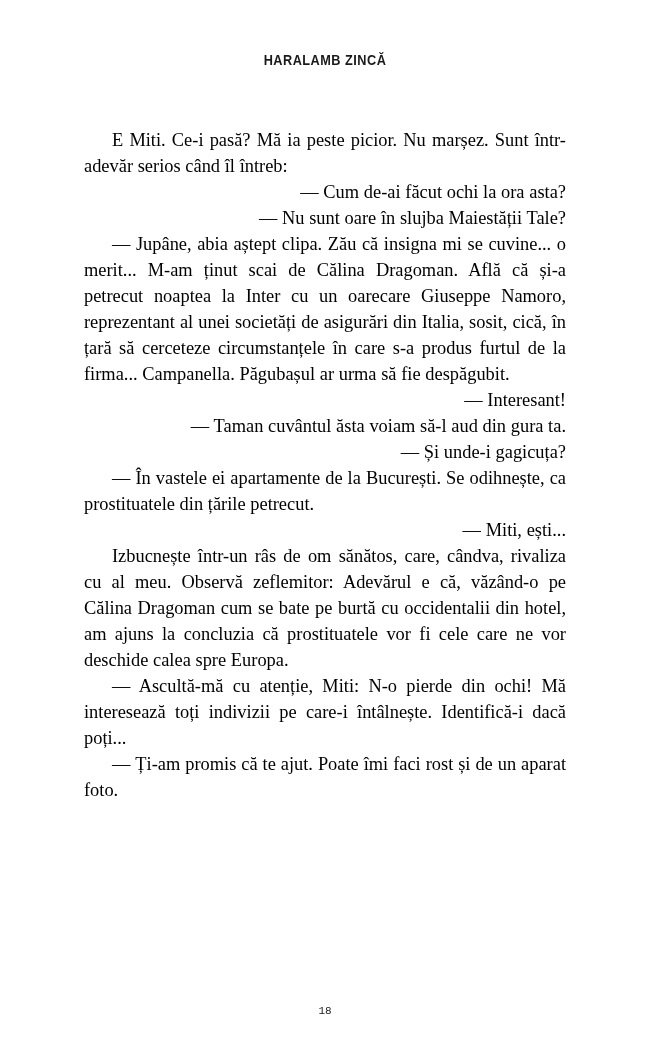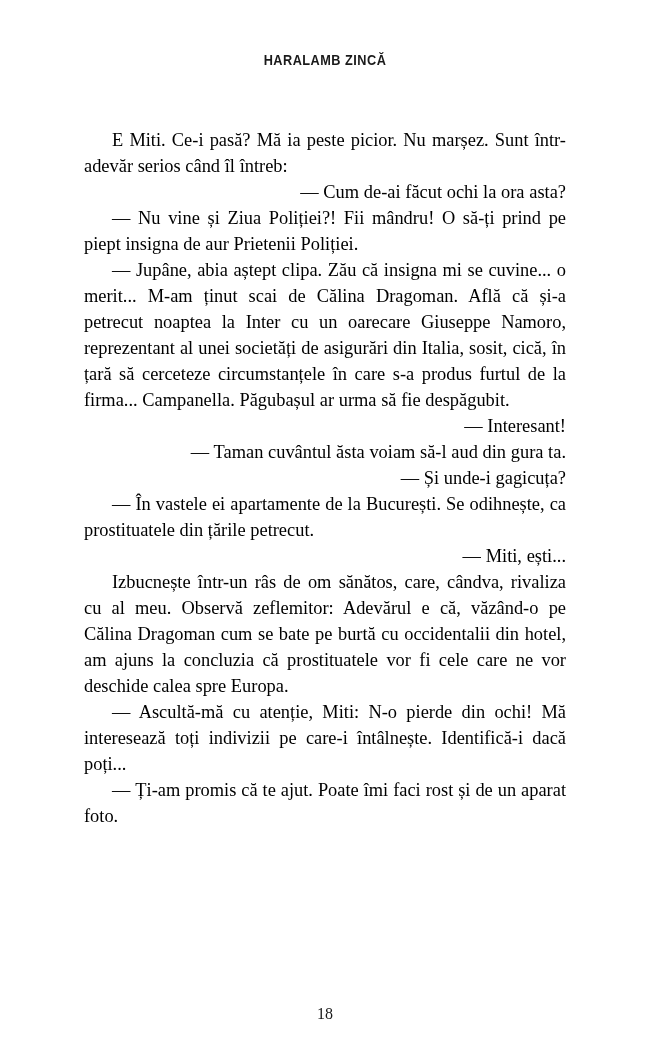--- a/index.html
+++ b/index.html
@@ -71,41 +71,41 @@
     text-align: right;
   }
 
   
   .folio {
     position: absolute;
     top: 1006px;
     left: 0;
     width: 650px;
     text-align: center;
-    font-family: Liberation Serif, serif;
-    font-size: 16px;
+    font-family: Liberation Mono, monospace;
+    font-size: 11px;
     line-height: 1;
     color: #1a1a1a;
   }
 </style>
 </head>
 <body>
 
 <div class="page">
 
   <div class="running-head">HARALAMB ZINCĂ</div>
 
   <div class="text-block">
 
     <p class="para last-left">E Miti. Ce-i pasă? Mă ia peste picior. Nu marșez. Sunt într-adevăr serios când îl întreb:</p>
 
     <p class="para short">— Cum de-ai făcut ochi la ora asta?</p>
 
+    <p class="para short">— Nu sunt oare în slujba Maiestății Tale?</p>
 
-    <p class="para last-left">— Nu vine și Ziua Poliției?! Fii mândru! O să-ți prind pe piept insigna de aur Prietenii Poliției.</p>
 
     <p class="para last-left">— Jupâne, abia aștept clipa. Zău că insigna mi se cu­vine... o merit... M-am ținut scai de Călina Dragoman. Află că și-a petrecut noaptea la Inter cu un oarecare Giuseppe Namoro, reprezentant al unei societăți de asigurări din Italia, sosit, cică, în țară să cerceteze circumstanțele în care s-a produs furtul de la firma... Campanella. Păgubașul ar urma să fie despăgubit.</p>
 
     <p class="para short">— Interesant!</p>
 
     <p class="para short">— Taman cuvântul ăsta voiam să-l aud din gura ta.</p>
 
     <p class="para short">— Și unde-i gagicuța?</p>
 
     <p class="para last-left">— În vastele ei apartamente de la București. Se odihnește, ca prostituatele din țările petrecut.</p>

